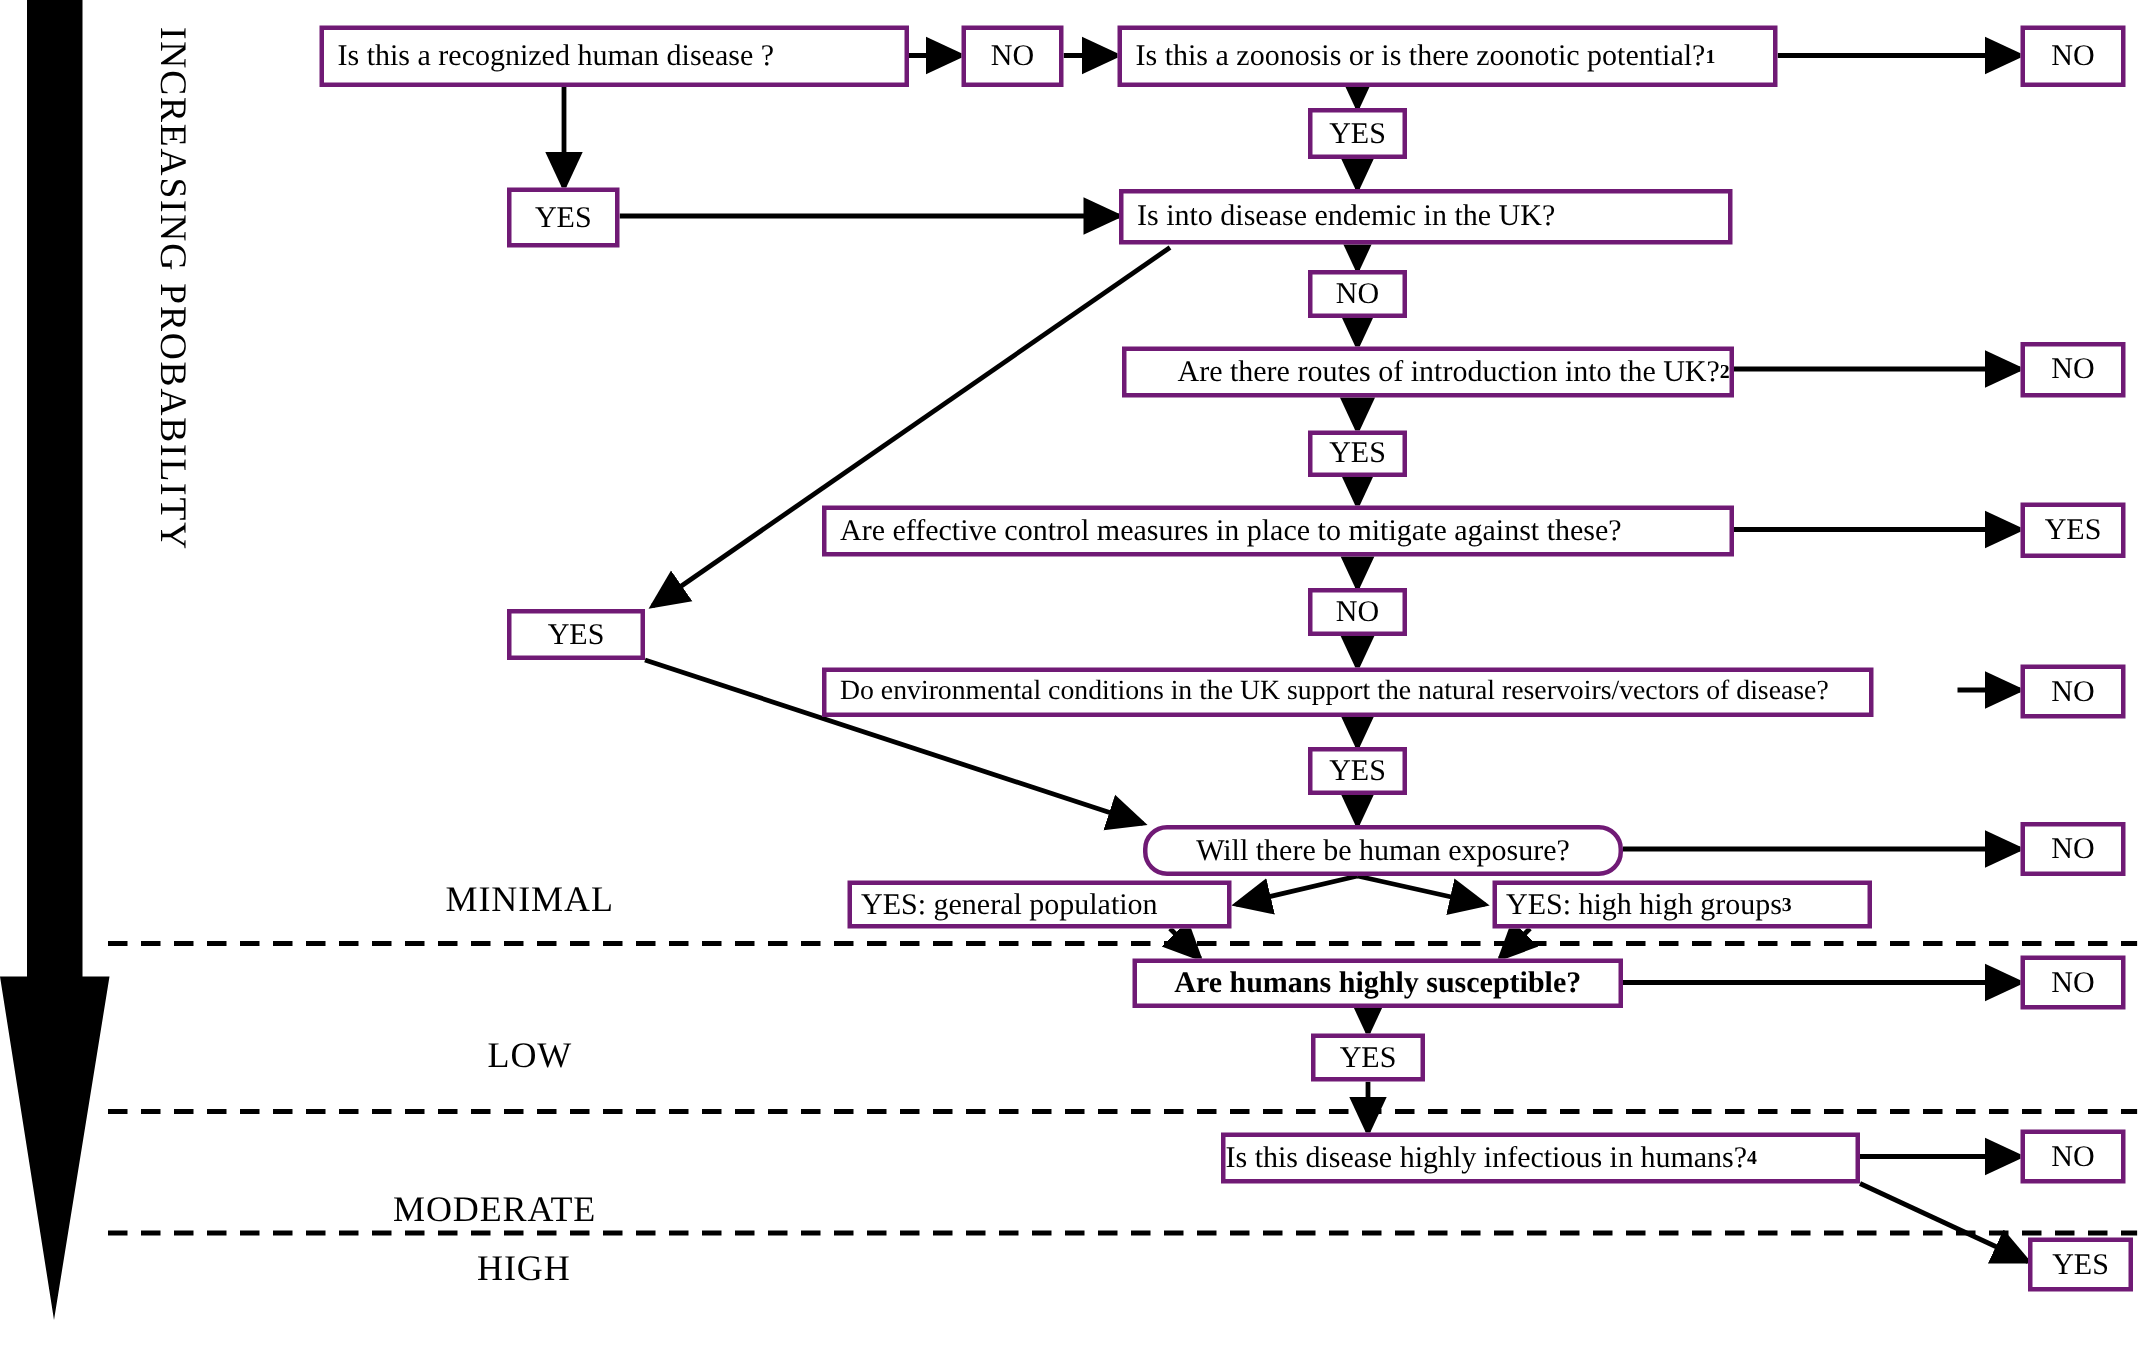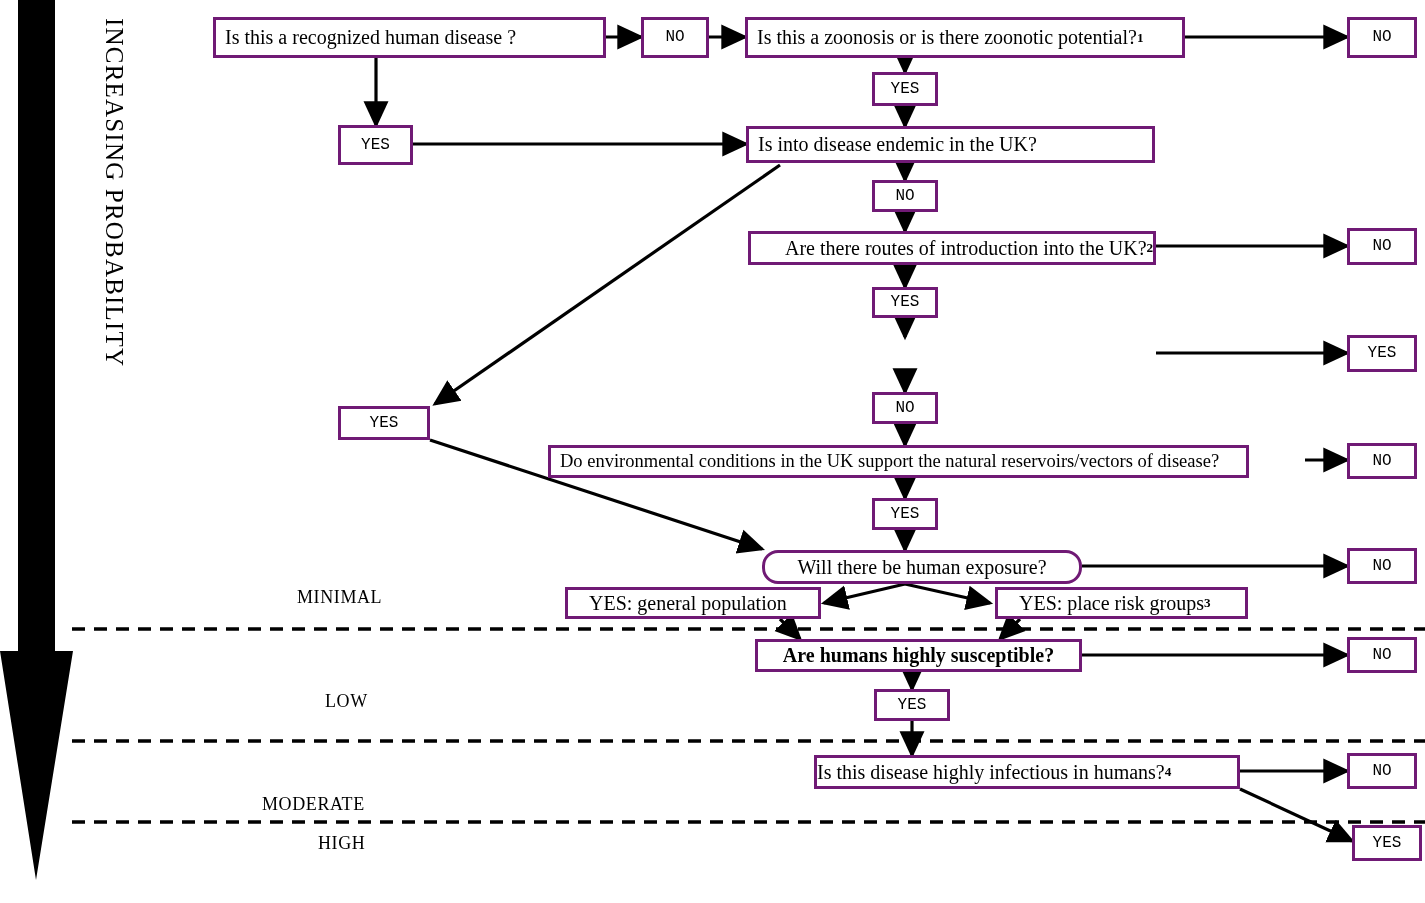--- a/index.html
+++ b/index.html
@@ -39,38 +39,37 @@
     white-space: nowrap;
     z-index: 3;
   }
   .node.q {
     justify-content: flex-start;
     padding-left: 9px;
     font-size: 20px;
   }
   .node.ans {
     justify-content: center;
-    font-size: 16px;
-    font-family: Liberation Mono, monospace;
+    font-size: 20px;
   }
   .node.wide-ans {
     justify-content: flex-start;
-    padding-left: 21px;
+    padding-left: 6px;
     font-size: 20px;
   }
   .node sup {
     font-size: 0.66em;
     font-weight: bold;
     vertical-align: super;
     line-height: 0;
   }
   .risk-label {
     position: absolute;
     font-family: "Liberation Serif", "DejaVu Serif", serif;
-    font-size: 18px;
+    font-size: 24px;
     letter-spacing: 0.6px;
     white-space: nowrap;
     z-index: 3;
   }
   .prob-axis-label {
     position: absolute;
     font-family: "Liberation Serif", "DejaVu Serif", serif;
     font-size: 25px;
     letter-spacing: 1.2px;
     white-space: nowrap;
@@ -206,20 +205,23 @@
   </div>
 
   <div class="node ans" style="left:1347px; top:228px; width:70px; height:37px;">
     <span>NO</span>
   </div>
 
   <div class="node ans" style="left:872px; top:287px; width:66px; height:31px;">
     <span>YES</span>
   </div>
 
+  <div class="node q" style="left:548px; top:337px; width:608px; height:34px;">
+    <span>Are effective control measures in place to mitigate against these?</span>
+  </div>
 
   <div class="node ans" style="left:1347px; top:335px; width:70px; height:37px;">
     <span>YES</span>
   </div>
 
   <div class="node ans" style="left:872px; top:392px; width:66px; height:32px;">
     <span>NO</span>
   </div>
 
   <div class="node ans" style="left:338px; top:406px; width:92px; height:34px;">
@@ -244,21 +246,21 @@
 
   <div class="node ans" style="left:1347px; top:548px; width:70px; height:36px;">
     <span>NO</span>
   </div>
 
   <div class="node wide-ans" style="left:565px; top:587px; width:256px; height:32px;">
     <span>YES: general population</span>
   </div>
 
   <div class="node wide-ans" style="left:995px; top:587px; width:253px; height:32px;">
-    <span>YES: place risk groups</span>
+    <span>YES: high high groups</span>
       <sup>3</sup>
   </div>
 
   <div class="node q" style="left:755px; top:639px; width:327px; height:33px; justify-content:center; padding-left:0;font-weight:bold;">
     <span>Are humans highly susceptible?</span>
   </div>
 
   <div class="node ans" style="left:1347px; top:637px; width:70px; height:36px;">
     <span>NO</span>
   </div>

